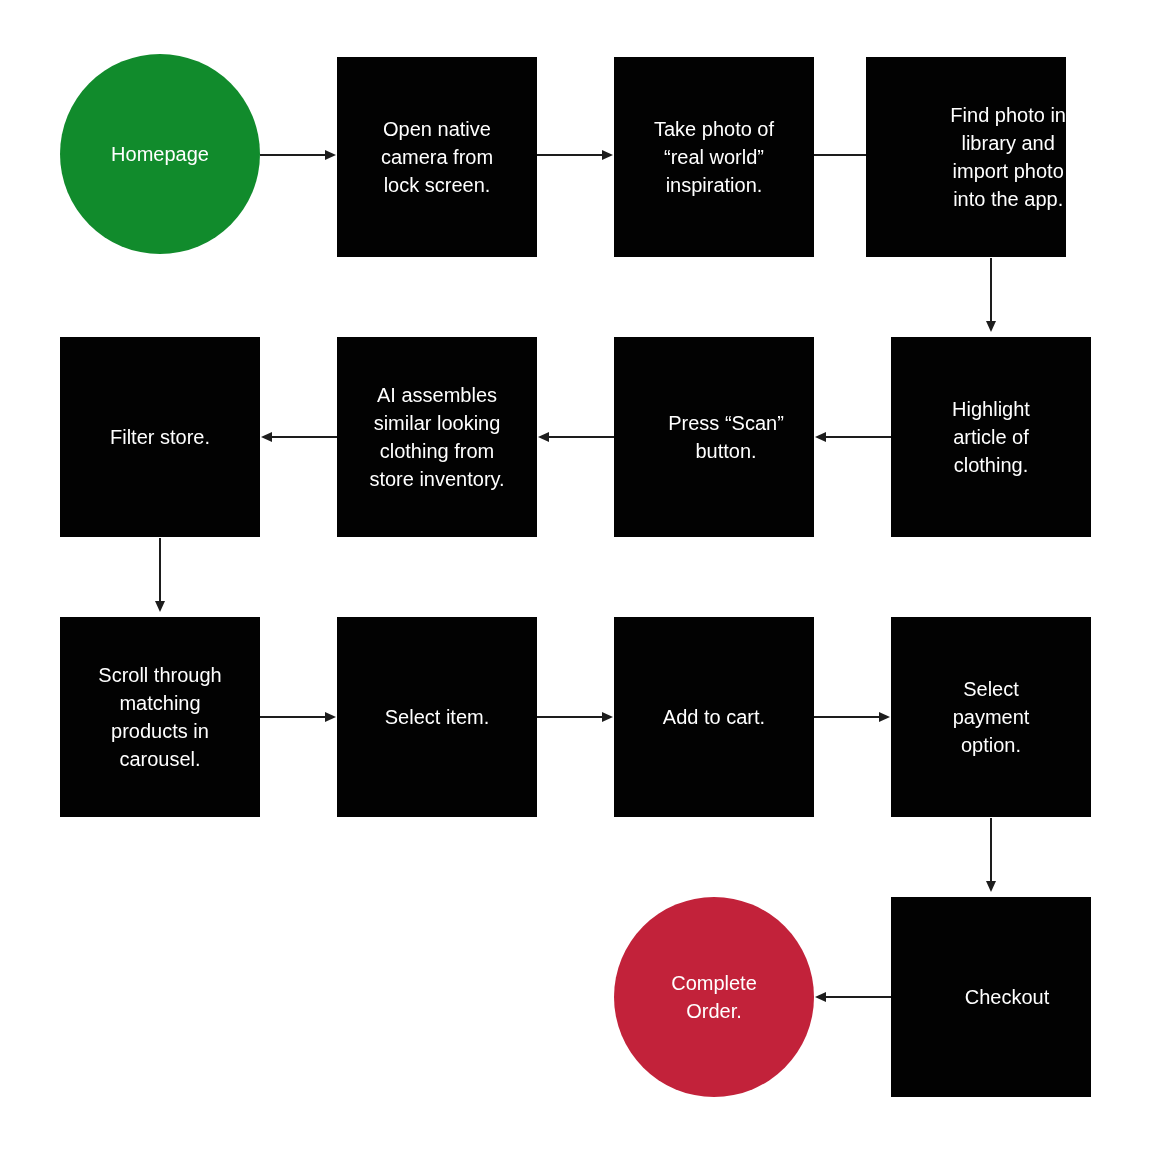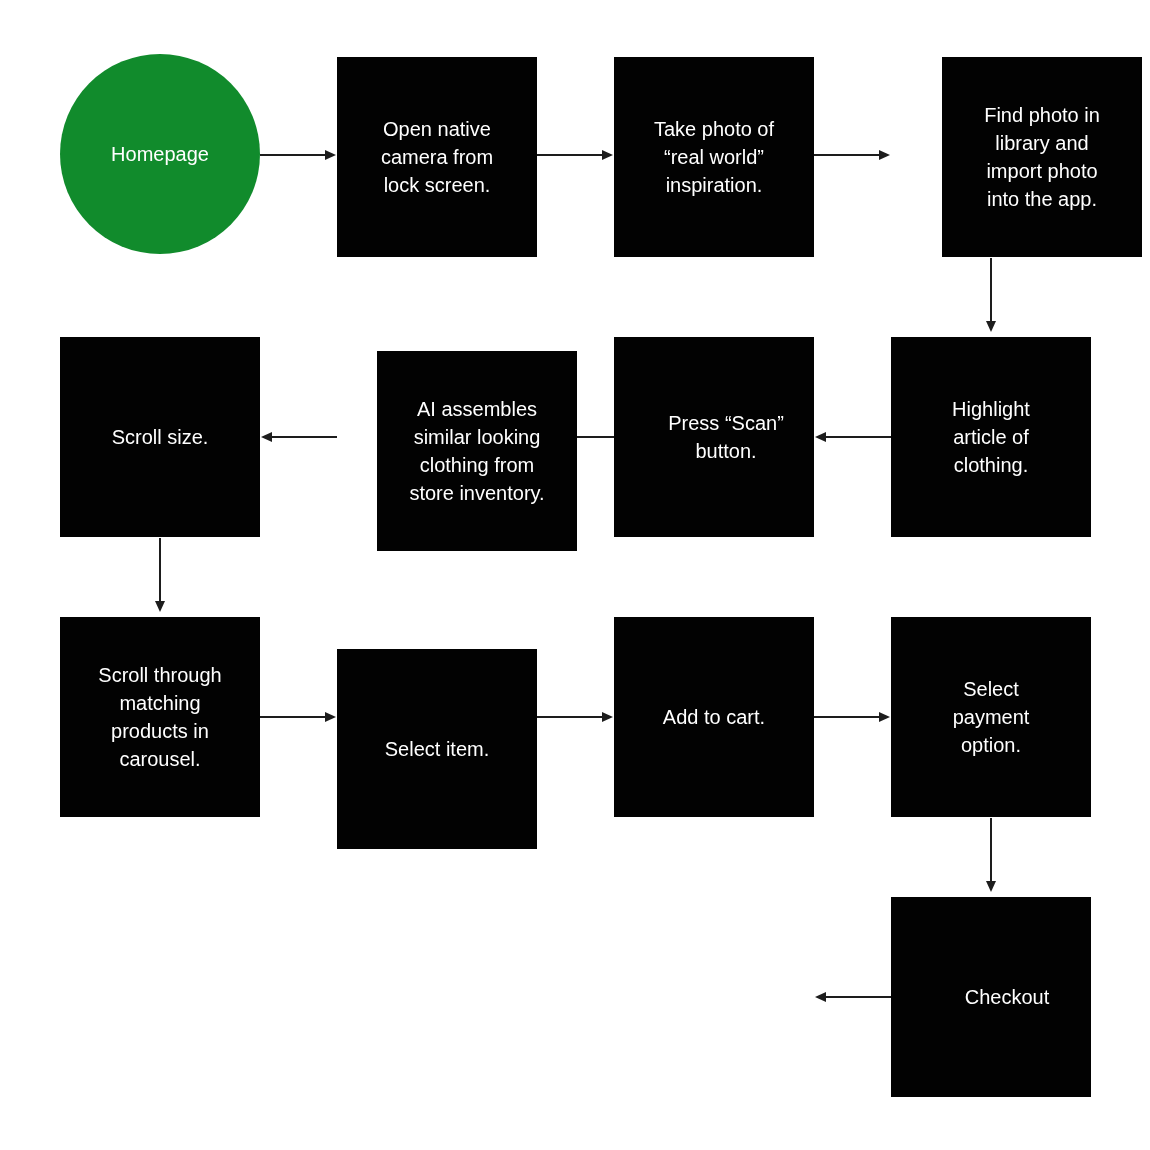--- a/index.html
+++ b/index.html
@@ -85,63 +85,63 @@
   </div>
   <div class="arrow right" style="left:537px; top:154px; width:66px;"></div>
 
   <div class="node step" style="left:614px; top:57px;align-items:center;">
     <span class="label">Take photo of
 “real world”
 inspiration.</span>
   </div>
   <div class="arrow right" style="left:814px; top:154px; width:66px;"></div>
 
-  <div class="node step" style="left:942px; top:57px;">
+  <div class="node step" style="left:866px; top:57px;justify-content:flex-end;">
     <span class="label">Find photo in
 library and
 import photo
 into the app.</span>
   </div>
   <div class="arrow down" style="left:990px; top:258px; height:64px;"></div>
 
   <div class="node step" style="left:891px; top:337px;">
     <span class="label">Highlight
 article of
 clothing.</span>
   </div>
   <div class="arrow left" style="left:825px; top:436px; width:66px;"></div>
 
   <div class="node step" style="left:614px; top:337px;padding-left:24px;">
     <span class="label">Press “Scan”
 button.</span>
   </div>
   <div class="arrow left" style="left:548px; top:436px; width:66px;"></div>
 
-  <div class="node step" style="left:337px; top:351px;margin-left:40px;">
+  <div class="node step" style="left:337px; top:337px;">
     <span class="label">AI assembles
 similar looking
 clothing from
 store inventory.</span>
   </div>
   <div class="arrow left" style="left:271px; top:436px; width:66px;"></div>
 
   <div class="node step" style="left:60px; top:337px;">
-    <span class="label">Scroll size.</span>
+    <span class="label">Filter store.</span>
   </div>
   <div class="arrow down" style="left:159px; top:538px; height:64px;"></div>
 
   <div class="node step" style="left:60px; top:617px;">
     <span class="label">Scroll through
 matching
 products in
 carousel.</span>
   </div>
   <div class="arrow right" style="left:260px; top:716px; width:66px;"></div>
 
-  <div class="node step" style="left:337px; top:617px;margin-top:32px;">
+  <div class="node step" style="left:337px; top:617px;">
     <span class="label">Select item.</span>
   </div>
   <div class="arrow right" style="left:537px; top:716px; width:66px;"></div>
 
   <div class="node step" style="left:614px; top:617px;">
     <span class="label">Add to cart.</span>
   </div>
   <div class="arrow right" style="left:814px; top:716px; width:66px;"></div>
 
   <div class="node step" style="left:891px; top:617px;justify-content:center;">
@@ -149,14 +149,18 @@
 payment
 option.</span>
   </div>
   <div class="arrow down" style="left:990px; top:818px; height:64px;"></div>
 
   <div class="node step" style="left:891px; top:897px;padding-left:32px;">
     <span class="label">Checkout</span>
   </div>
   <div class="arrow left" style="left:825px; top:996px; width:66px;"></div>
 
+  <div class="node circle end" style="left:614px; top:897px;">
+    <span class="label">Complete
+Order.</span>
+  </div>
 
 </div>
 
 </body></html>

